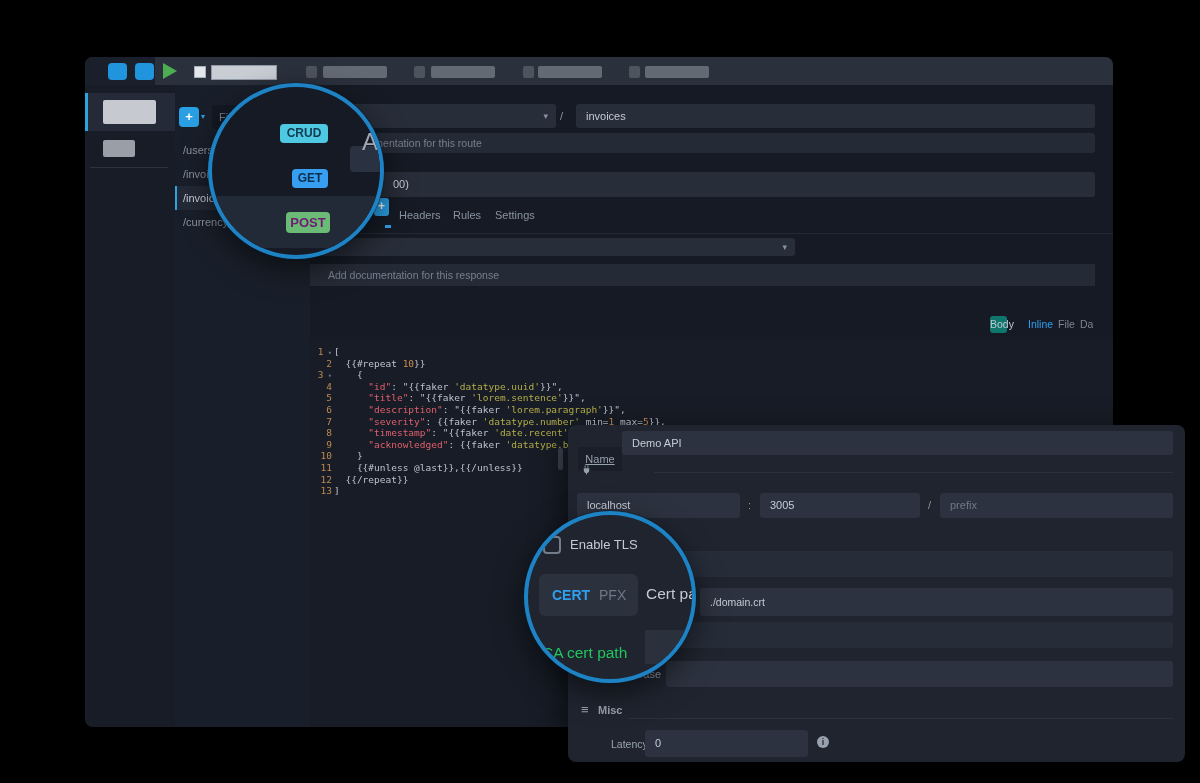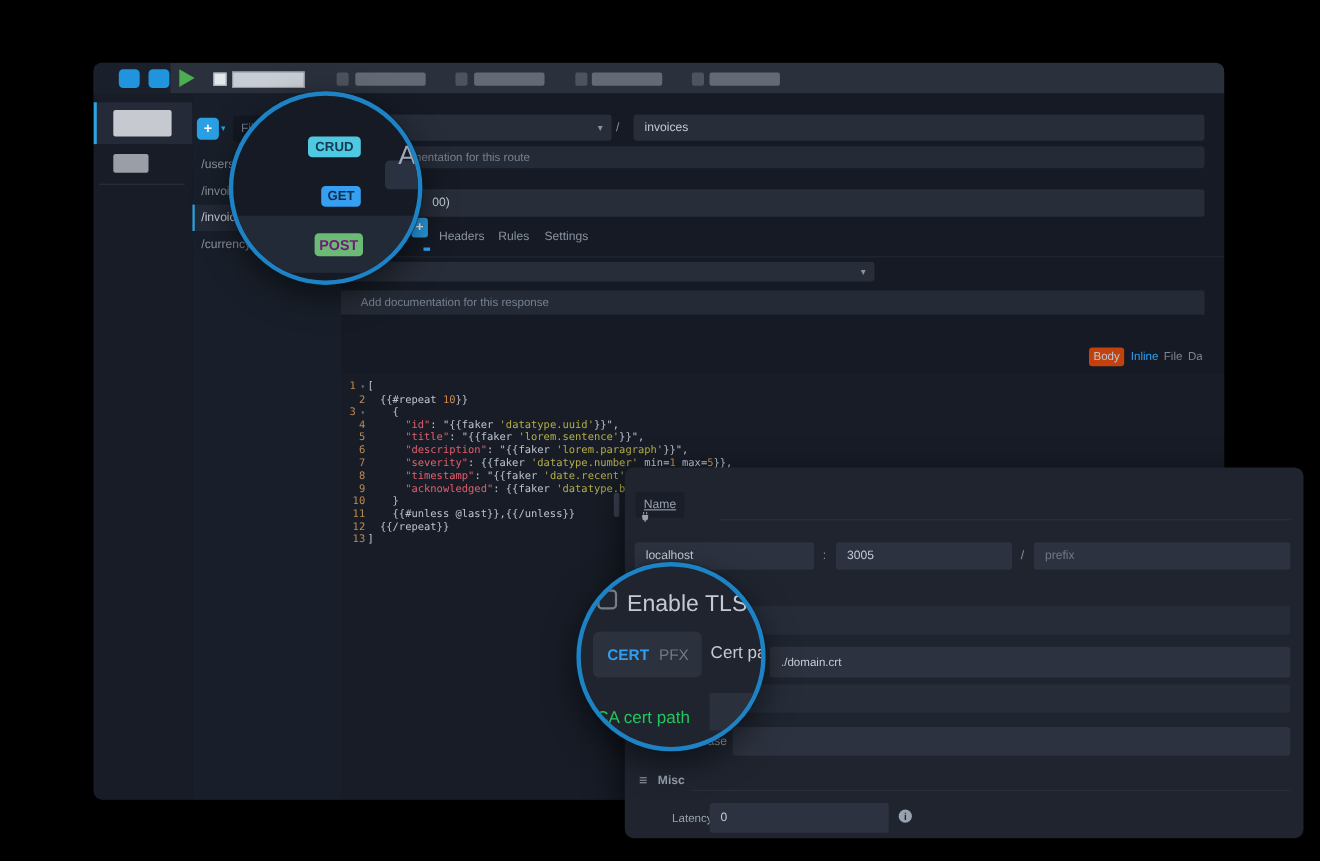--- a/index.html
+++ b/index.html
@@ -46,21 +46,21 @@
   #status-row { left:8px; top:87px; width:777px; height:25px; }
   #status-fragment { left:83px; top:87px; line-height:25px; color:#c5cbd5; font-size:11px; }
   #add-response-btn { left:64px; top:113px; width:15px; height:18px; background:#2b9fe3; border-radius:3px;
     color:#fff; font-weight:bold; font-size:12px; text-align:center; line-height:17px; }
   .resp-tab { top:124px; color:#8a93a1; font-size:11px; }
   #tab-underline { left:75px; top:140px; width:6px; height:3px; background:#2f9ff0; }
   #tabs-divider { left:0; top:148px; width:803px; height:1px; background:#232932; }
   #response-dropdown { left:10px; top:153px; width:475px; height:18px; }
   #response-doc-input { left:0; top:179px; width:785px; height:22px; background:#252b36;
     line-height:22px; padding-left:18px; }
-  #body-chip { left:680px; top:231px; width:32px; height:17px; background:#c2410c; border-radius:3px;
+  #body-chip { left:680px; top:231px; width:17px; height:17px; background:#0f766e; border-radius:3px;
     color:#c0c7d1; font-size:10.5px; text-align:center; line-height:17px; }
   .body-tab { top:233px; font-size:10.5px; color:#7d8694; }
   .body-tab.active { color:#2f9ff0; }
   #body-tab-da { overflow:hidden; width:13px; height:15px; }
   
   #editor { left:0; top:255px; width:803px; height:387px; background:#171c26; }
   #gutter { left:0; top:6px; width:22px; }
   #code { left:24px; top:6px; }
   .ed-line { height:11.6px; line-height:11.6px; font-family:"DejaVu Sans Mono", monospace; font-size:9.5px;
     white-space:pre; }
@@ -107,21 +107,21 @@
   #mag1-selected-band { left:-4px; top:109px; width:176px; height:52px; background:#232a37; }
   .method-badge { border-radius:4px; font-weight:bold; text-align:center; font-size:12px; }
   #mag1-badge-crud { left:68px; top:37px; width:48px; height:19px; line-height:19px; color:#123a52; }
   #mag1-badge-get { left:80px; top:82px; width:36px; height:19px; line-height:19px; color:#0d2f4e; }
   #mag1-badge-post { left:74px; top:125px; width:44px; height:21px; line-height:21px; color:#701a75; font-size:13px; }
   #mag1-badge-get2 { left:81px; top:169px; width:34px; height:19px; line-height:19px; color:#0d2f4e; }
   #mag1-doc-box { left:138px; top:59px; width:49px; height:26px; background:#2a3140; border-radius:4px; }
   #mag1-doc-fragment { left:150px; top:41px; color:#9fa9b5; font-size:24px; }
   #magnifier-tls { left:524px; top:511px; width:172px; height:172px; background:#1f242f; }
   #mag2-checkbox { left:15px; top:21px; width:18px; height:18px; border:2px solid #747d8a; border-radius:4px; }
-  #mag2-enable-label { left:42px; top:22px; color:#c3cad4; font-size:21px; }
+  #mag2-enable-label { left:42px; top:22px; color:#c3cad4; font-size:13px; }
   #mag2-toggle { left:11px; top:59px; width:99px; height:42px; background:#2b313d; border-radius:6px; }
   #mag2-toggle-cert { left:24px; top:72px; color:#2f9ff0; font-size:14px; font-weight:bold; }
   #mag2-toggle-pfx { left:71px; top:72px; color:#6e7887; font-size:14px; }
   #mag2-certpath-label { left:118px; top:70px; color:#c3cad4; font-size:15.5px; white-space:nowrap; }
   #mag2-ca-input { left:117px; top:115px; width:60px; height:34px; background:#2a303c; }
   #mag2-ca-label { left:14px; top:129px; color:#22c55e; font-size:15.5px; white-space:nowrap; }
 </style>
 </head>
 <body>
 
@@ -220,20 +220,21 @@
           <div class="ed-line"><span class="tok-p">  {{/repeat}}</span></div>
           <div class="ed-line"><span class="tok-p">]</span></div>
         </div>
       <div id="editor-scrollbar" class="abs"></div>
     </div>
   </div>
 </div>
 
 <div id="settings-panel" class="abs">
   <div id="name-label" class="abs p-label">Name</div>
+  <div id="name-input" class="abs p-input">Demo API</div>
 
   <svg id="api-url-icon" class="abs" viewBox="0 0 24 24">
     <path d="M8 2v5h2V2H8zm6 0v5h2V2h-2zM6 8v5a6 6 0 0 0 5 5.9V22h2v-3.1A6 6 0 0 0 18 13V8H6z"></path>
   </svg>
   <div id="api-url-title" class="abs p-label">API URL</div>
   <div id="api-url-line" class="abs section-line"></div>
 
   <div id="host-input" class="abs p-input">localhost</div>
   <div id="port-sep" class="abs p-sep">:</div>
   <div id="port-input" class="abs p-input">3005</div>

